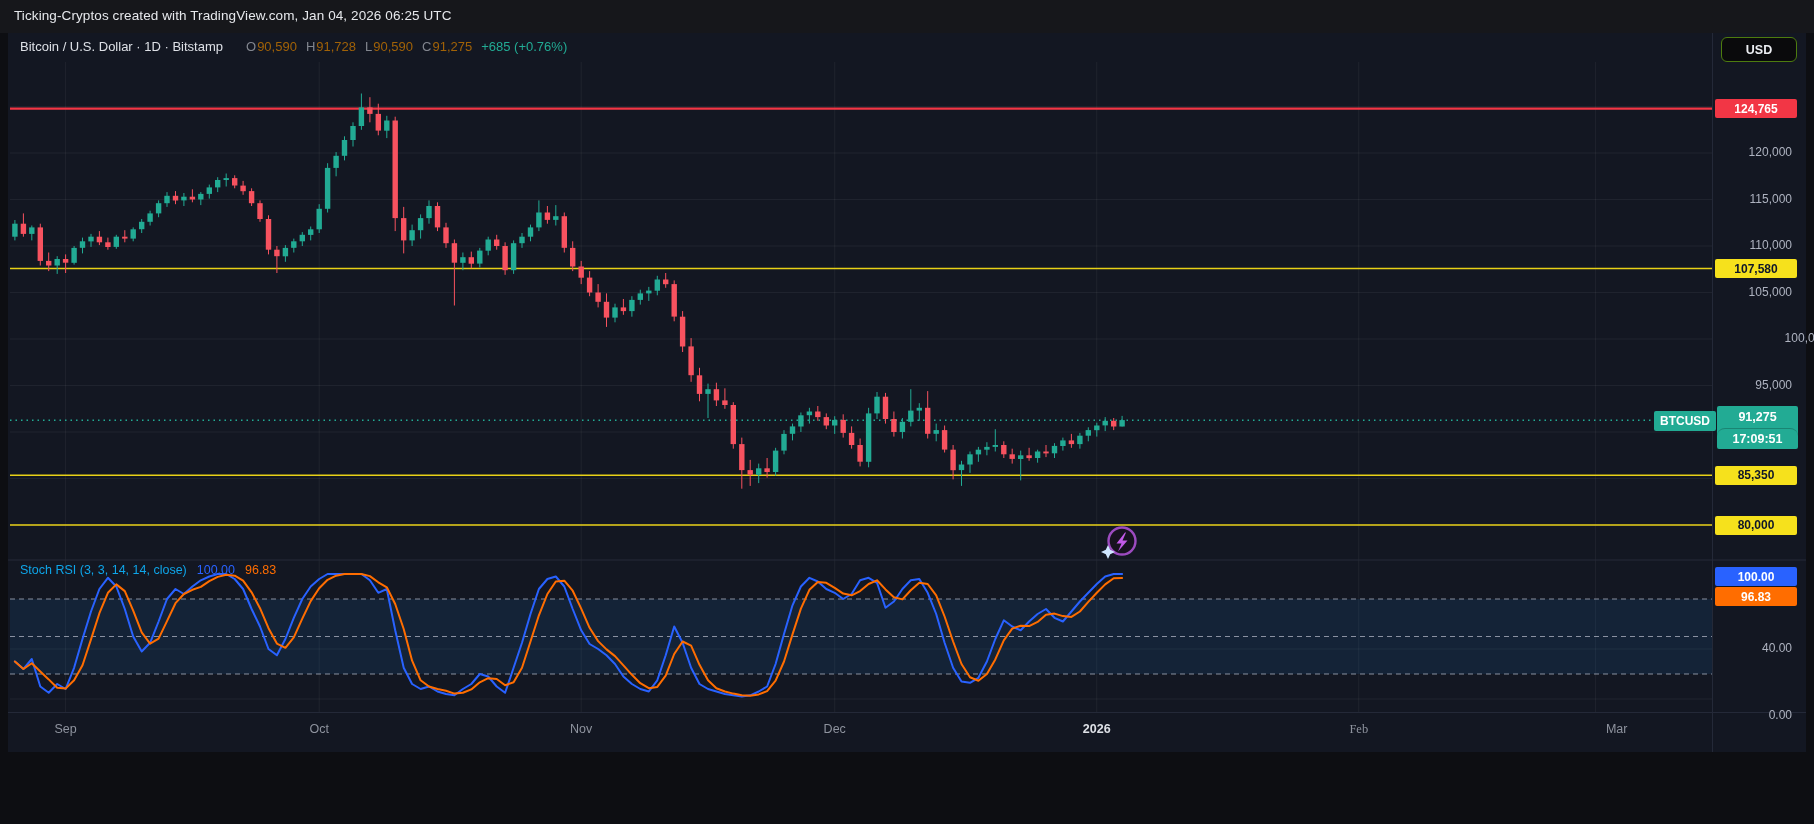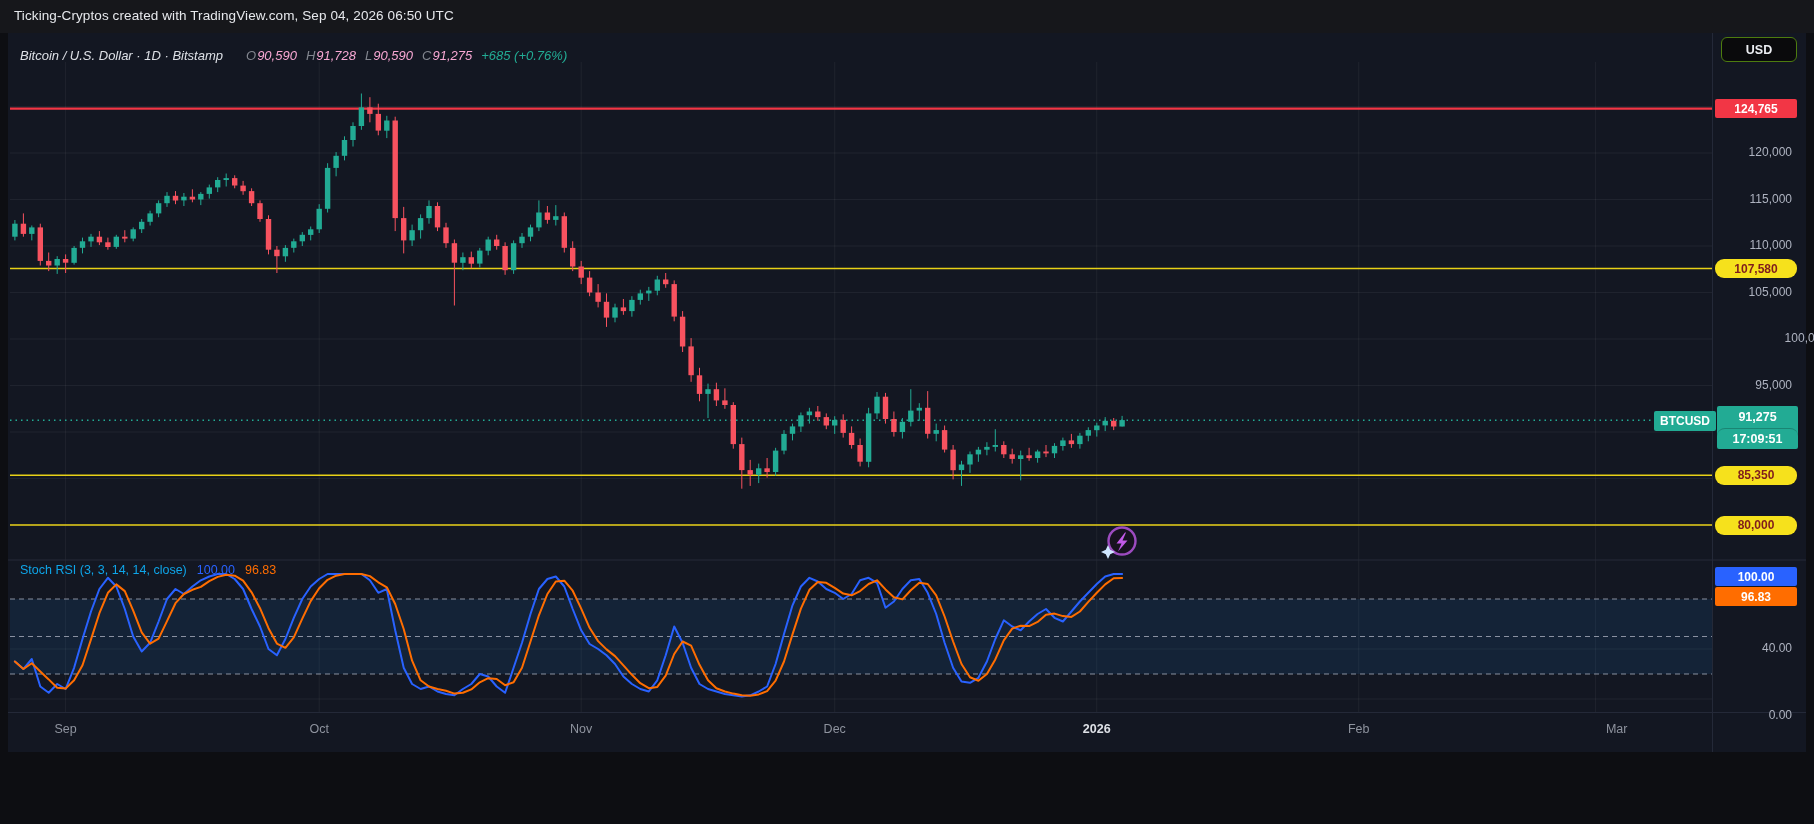--- a/index.html
+++ b/index.html
@@ -2,35 +2,35 @@
 <html><head>
 <meta charset="utf-8">
 <style>
   html,body{margin:0;padding:0;background:#0d0e12;}
   #page{position:relative;width:1814px;height:824px;overflow:hidden;
         font-family:"Liberation Sans","DejaVu Sans",sans-serif;
         -webkit-font-smoothing:antialiased;color:#d1d4dc;}
   #topbar{position:absolute;left:0;top:0;width:1814px;height:33px;background:#16171b;}
   #topbar .txt{position:absolute;left:14px;top:8px;font-size:13.5px;color:#e6e8ec;letter-spacing:.1px;}
   #widget{position:absolute;left:8px;top:33px;width:1798px;height:719px;background:#131722;}
-  #hdr{position:absolute;left:12px;top:6px;height:24px;display:flex;align-items:flex-end;font-size:13px;white-space:nowrap;z-index:6;font-style:italic;}
+  #hdr{position:absolute;left:12px;top:6px;height:24px;display:flex;align-items:flex-start;font-size:13px;white-space:nowrap;z-index:6;}
   #hdr .inst{color:#dde0e6;margin-right:14px;}
   #hdr .ol{color:#82868f;margin-left:9px;}
-  #hdr .ov{color:#f9a8d4;margin-left:1px;}
+  #hdr .ov{color:#a16207;margin-left:1px;}
   #hdr .chg{color:#22ab94;margin-left:9px;}
   #usdbtn{position:absolute;left:1713px;top:4px;width:74px;height:23px;background:#0a0a0c;
           border:1px solid #4d7c0f;border-radius:6px;color:#eceef2;font-size:12.5px;font-weight:700;
           display:flex;align-items:center;justify-content:center;z-index:7;cursor:pointer;}
   #chart-svg{position:absolute;left:0;top:0;z-index:1;}
   #vsep{position:absolute;left:1704px;top:0px;width:1px;height:719px;background:#242938;z-index:2;}
   #overlays{position:absolute;left:0;top:0;width:1798px;height:719px;z-index:5;pointer-events:none;}
   .tick{position:absolute;left:1706px;width:78px;text-align:right;font-size:12px;color:#aeb3c0;}
   .axis-box{position:absolute;left:1707px;width:82px;height:19px;border-radius:2px;font-size:12px;font-weight:700;
             display:flex;align-items:center;justify-content:center;color:#fff;}
-  .ylab{background:#f6e11c;color:#7f1d1d;border-radius:9px;}
+  .ylab{background:#f6e11c;color:#0f172a;}
   #ath-label{top:66px;background:#f23645;}
   #r1-label{top:226px;}
   #s1-label{top:432.5px;}
   #s2-label{top:482.5px;}
   #btc-tag{position:absolute;left:1646px;top:378px;width:62px;height:20px;background:#22ab94;border-radius:2px;
            color:#fff;font-size:12px;font-weight:700;display:flex;align-items:center;justify-content:center;}
   #last-box{position:absolute;left:1709px;top:373px;width:81px;height:43px;background:#22ab94;border-radius:2px;
             color:#fff;font-size:12.5px;font-weight:700;text-align:center;}
   #last-box .r1{line-height:22px;}
   #last-box .r2{line-height:20px;border-top:1px solid rgba(0,0,0,.22);border-radius:8px;}
@@ -47,21 +47,21 @@
   #footer{position:absolute;left:0;top:752px;width:1814px;height:72px;background:#1e2126;}
   #footer .wrap{position:absolute;left:44px;top:21px;display:flex;align-items:center;gap:12px;}
   #footer .brand{font-size:23px;font-weight:700;color:#d4d7de;letter-spacing:.2px;}
 </style>
 </head>
 <body>
 
 <div id="page">
 
   <div id="topbar">
-    <span class="txt">Ticking-Cryptos created with TradingView.com, Sep 04, 2026 06:50 UTC</span>
+    <span class="txt">Ticking-Cryptos created with TradingView.com, Jan 04, 2026 06:25 UTC</span>
   </div>
 
   <div id="widget">
     <svg id="chart-svg" width="1798" height="719" viewBox="0 0 1798 719">
         <line x1="57.61200000000001" y1="29" x2="57.61200000000001" y2="679" stroke="rgba(255,255,255,0.055)" stroke-width="1"></line>
         <line x1="311.17199999999997" y1="29" x2="311.17199999999997" y2="679" stroke="rgba(255,255,255,0.055)" stroke-width="1"></line>
         <line x1="573.1840000000001" y1="29" x2="573.1840000000001" y2="679" stroke="rgba(255,255,255,0.055)" stroke-width="1"></line>
         <line x1="826.7440000000001" y1="29" x2="826.7440000000001" y2="679" stroke="rgba(255,255,255,0.055)" stroke-width="1"></line>
         <line x1="1088.756" y1="29" x2="1088.756" y2="679" stroke="rgba(255,255,255,0.055)" stroke-width="1"></line>
         <line x1="1350.768" y1="29" x2="1350.768" y2="679" stroke="rgba(255,255,255,0.055)" stroke-width="1"></line>
@@ -408,19 +408,19 @@
           <div class="tick" style="top: 675px;">0.00</div>
         </div>
     </div>
 
     <div id="taxis">
         <span class="month" style="left: 57.612px;">Sep</span>
         <span class="month" style="left: 311.172px;">Oct</span>
         <span class="month" style="left: 573.184px;">Nov</span>
         <span class="month" style="left: 826.744px;">Dec</span>
         <span class="month bright" style="left: 1088.76px;">2026</span>
-        <span class="month" style="left: 1350.77px;">Feb</span>
+        <span class="month" style="left: 1350.77px; font-family: Liberation Serif, serif;">Feb</span>
         <span class="month" style="left: 1587.42px; text-align: right;">Mar</span>
       </div>
     <div id="flash-hot"></div>
   </div>
 
 </div>
 
 </body></html>

